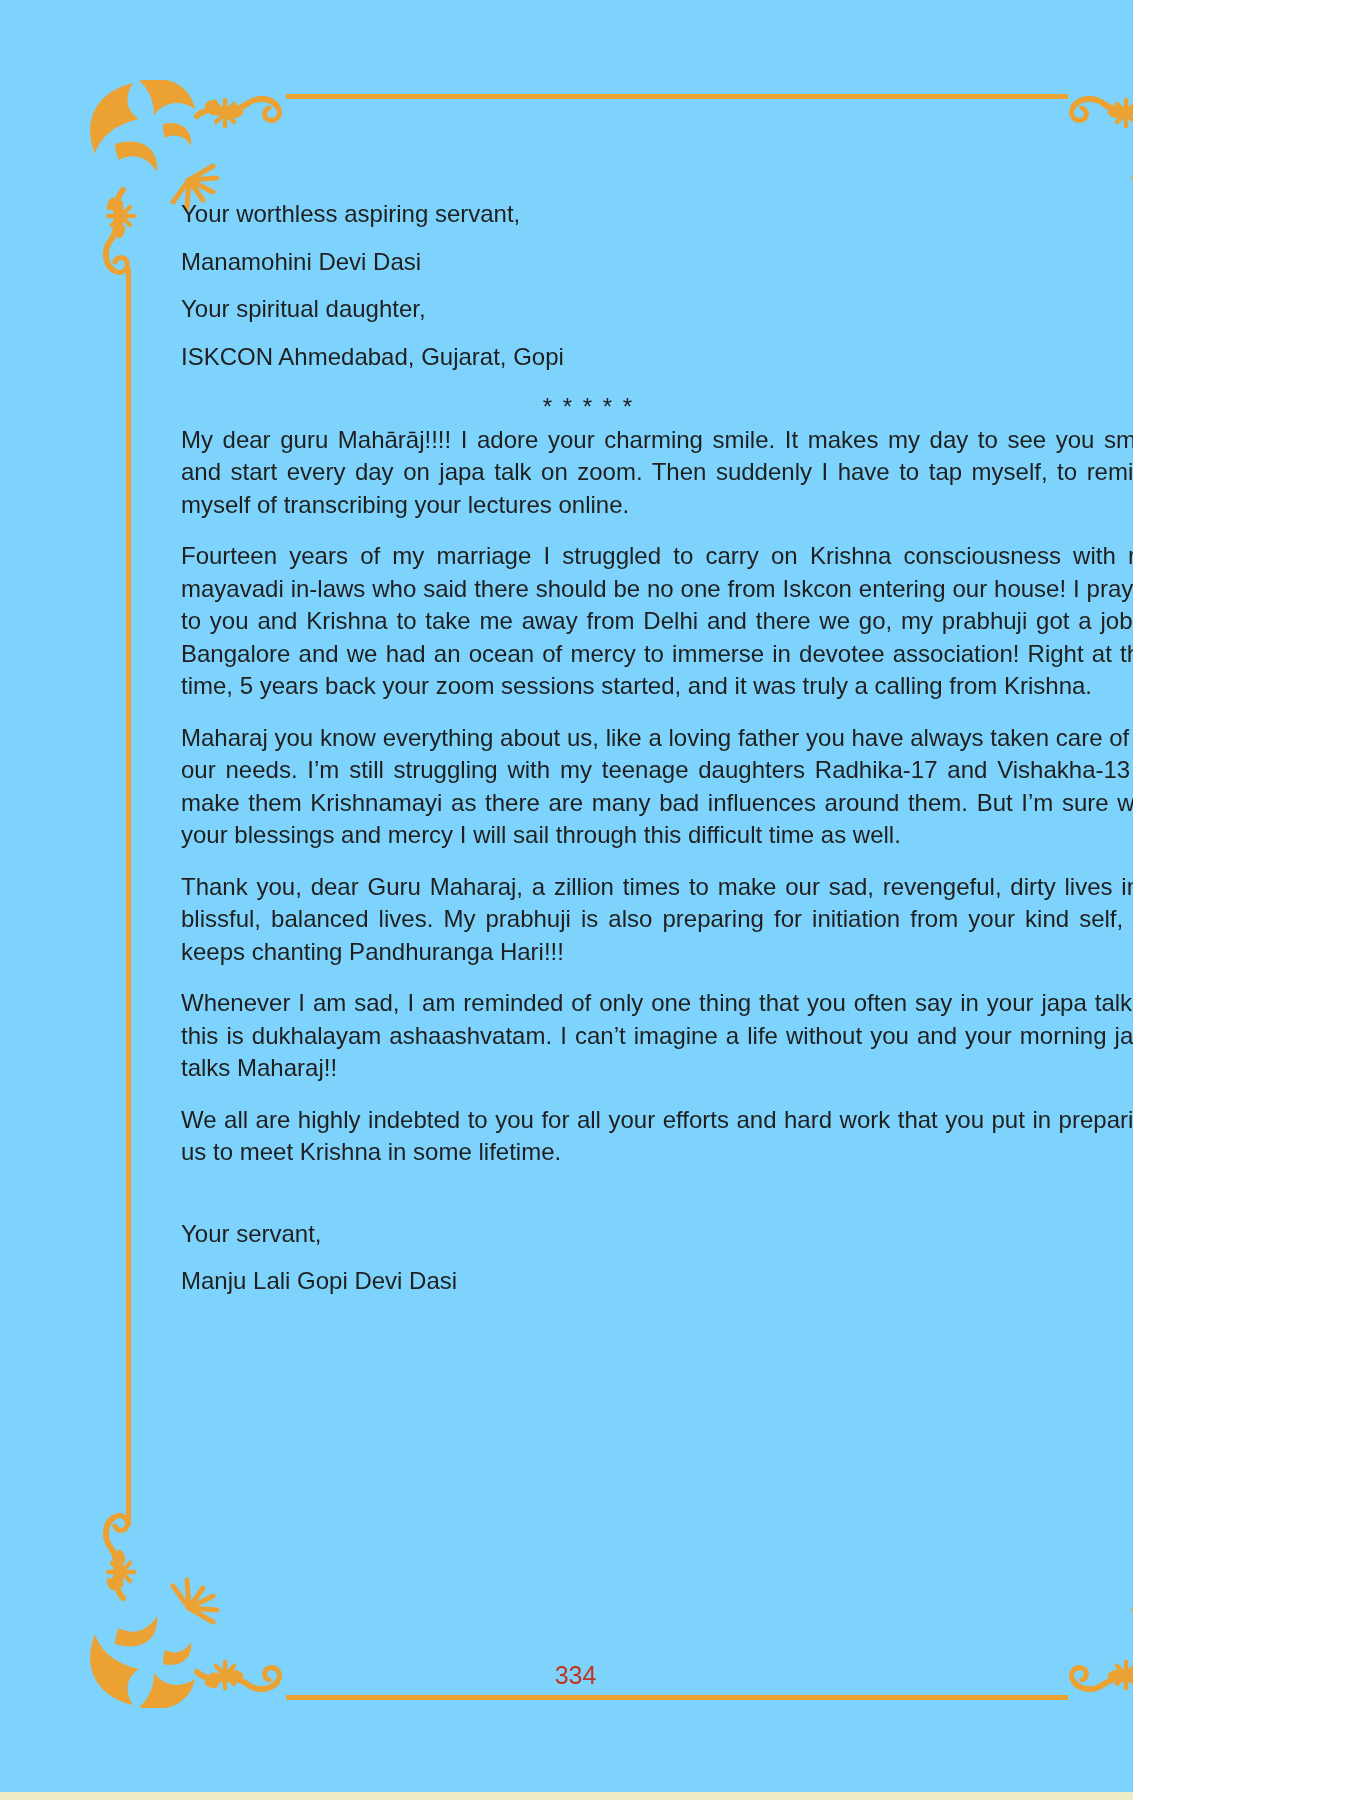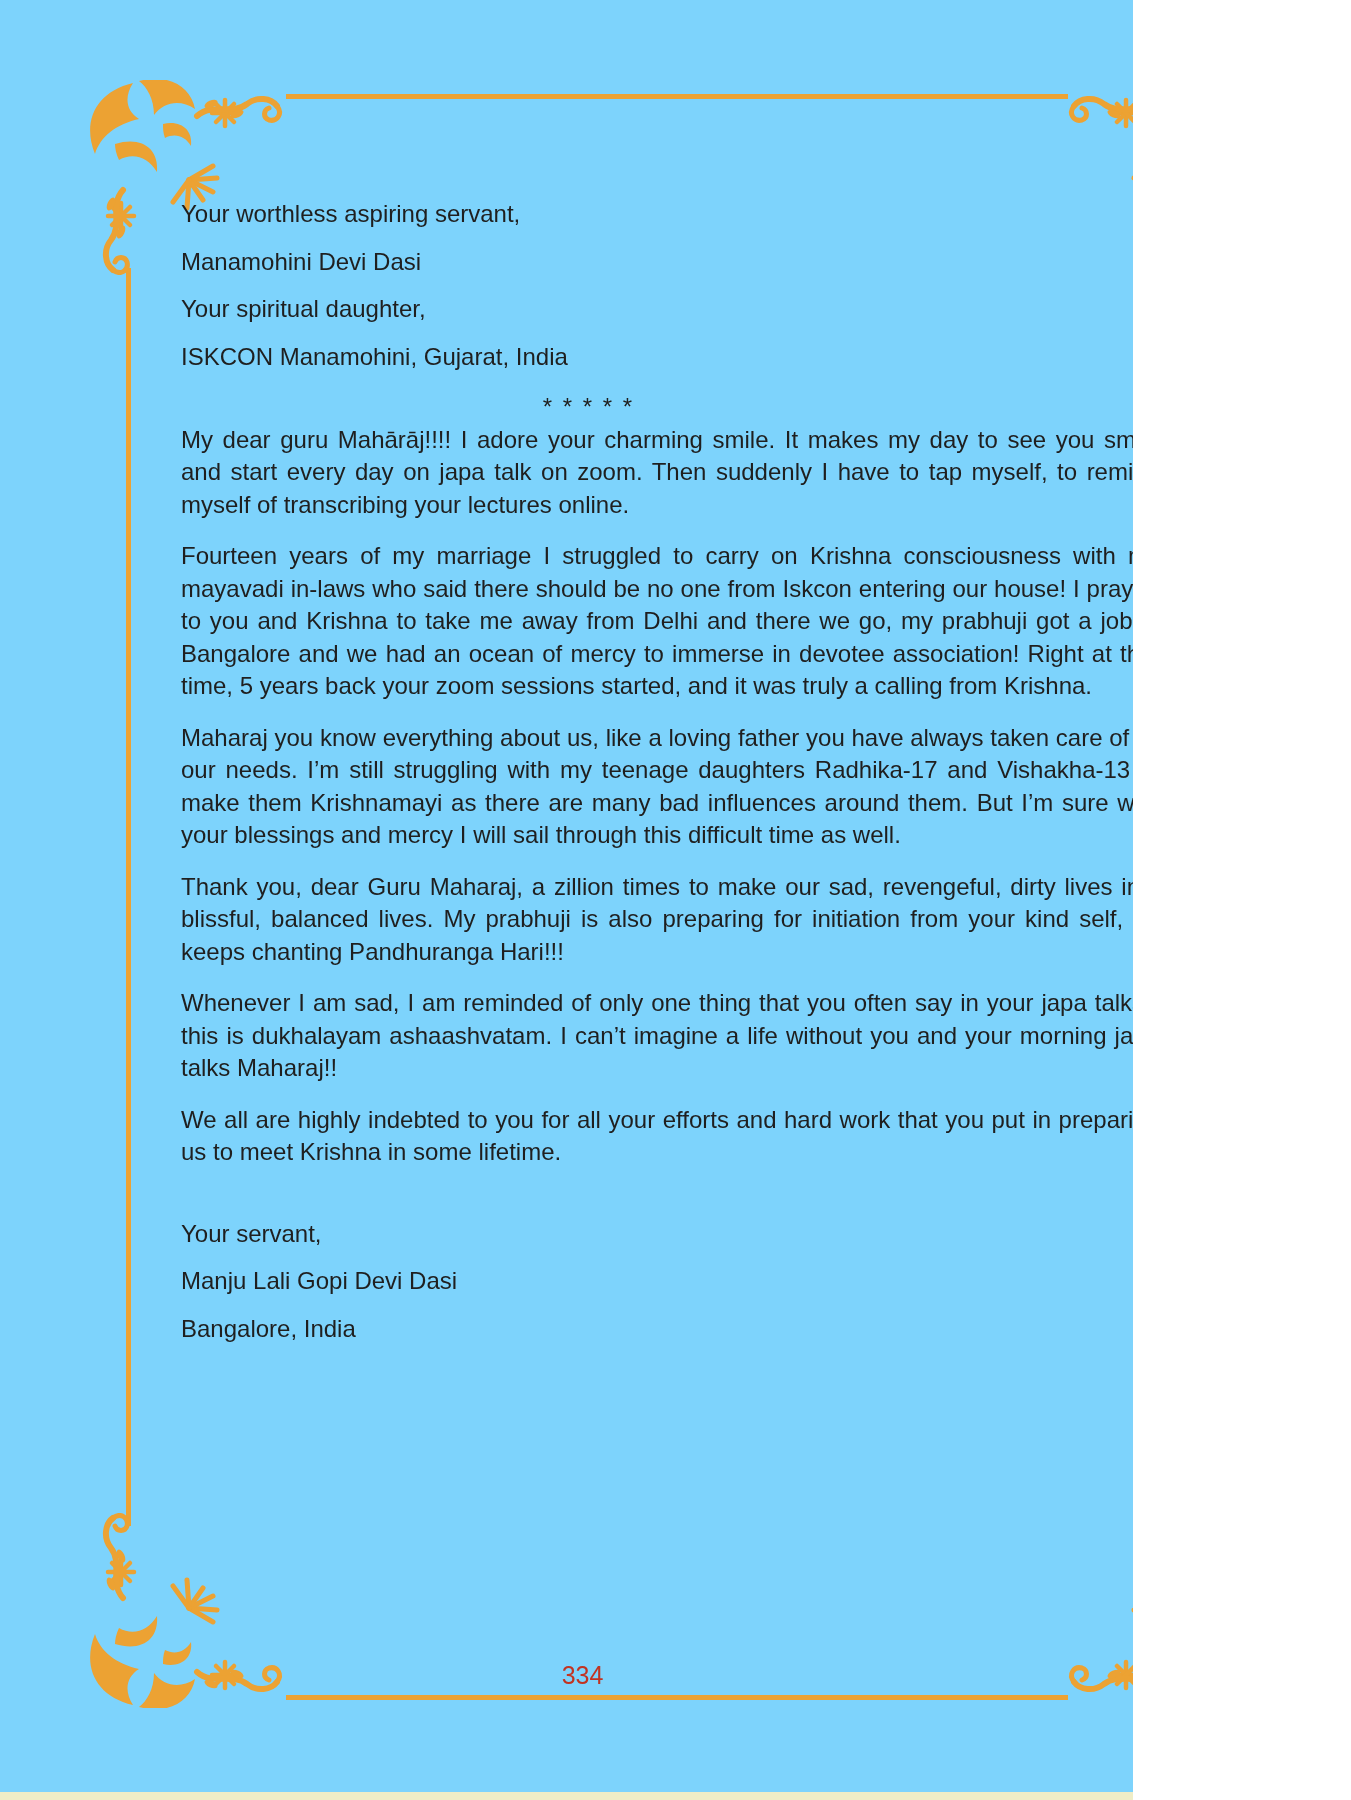--- a/index.html
+++ b/index.html
@@ -50,21 +50,21 @@
   }
   .salutation { margin-top: 67px; }
   .obeisances { margin-bottom: 21px; }
   .para {
     margin: 0 0 19px 0;
     text-align: justify;
   }
   .your-servant { margin-top: 49px; }
   .page-number {
     position: absolute;
-    left: 16px; top: 1661px; width: 100%;
+    left: 9px; top: 1661px; width: 100%;
     text-align: center;
     color: #C23321;
     font-size: 25px;
   }
 </style>
 </head>
 <body>
 
 <svg width="0" height="0" style="position:absolute" aria-hidden="true">
   <defs>
@@ -128,39 +128,38 @@
   <svg class="corner br" viewBox="0 0 200 195">
       <use href="#floral-corner"></use>
     </svg>
 
   <div class="content">
 
     <div>
       <p class="letter-line">Your worthless aspiring servant,</p>
       <p class="letter-line">Manamohini Devi Dasi</p>
       <p class="letter-line">Your spiritual daughter,</p>
-      <p class="letter-line">ISKCON Manamohini, Gujarat, India</p>
+      <p class="letter-line">ISKCON Ahmedabad, Gujarat, Gopi</p>
     </div>
 
     <p class="separator">* * * * *</p>
 
     <div>
 
       <p class="para">My dear guru Mahārāj!!!! I adore your charming smile. It makes my day to see you smile and start every day on japa talk on zoom. Then suddenly I have to tap myself, to remind myself of transcribing your lectures online.</p>
       <p class="para">Fourteen years of my marriage I struggled to carry on Krishna consciousness with my mayavadi in-laws who said there should be no one from Iskcon entering our house! I prayed to you and Krishna to take me away from Delhi and there we go, my prabhuji got a job in Bangalore and we had an ocean of mercy to immerse in devotee association! Right at that time, 5 years back your zoom sessions started, and it was truly a calling from Krishna.</p>
       <p class="para">Maharaj you know everything about us, like a loving father you have always taken care of all our needs. I’m still struggling with my teenage daughters Radhika-17 and Vishakha-13 to make them Krishnamayi as there are many bad influences around them. But I’m sure with your blessings and mercy I will sail through this difficult time as well.</p>
       <p class="para">Thank you, dear Guru Maharaj, a zillion times to make our sad, revengeful, dirty lives into blissful, balanced lives. My prabhuji is also preparing for initiation from your kind self, he keeps chanting Pandhuranga Hari!!!</p>
       <p class="para">Whenever I am sad, I am reminded of only one thing that you often say in your japa talks - this is dukhalayam ashaashvatam. I can’t imagine a life without you and your morning japa talks Maharaj!!</p>
       <p class="para">We all are highly indebted to you for all your efforts and hard work that you put in preparing us to meet Krishna in some lifetime.</p>
     </div>
 
     <div>
       <p class="letter-line your-servant">Your servant,</p>
       <p class="letter-line">Manju Lali Gopi Devi Dasi</p>
-      <p class="letter-line">Bangalore, India</p>
     </div>
 
   </div>
 
   <div class="page-number">334</div>
 
   <div class="page-bottom-edge"></div>
 </div>
 
 </body></html>

